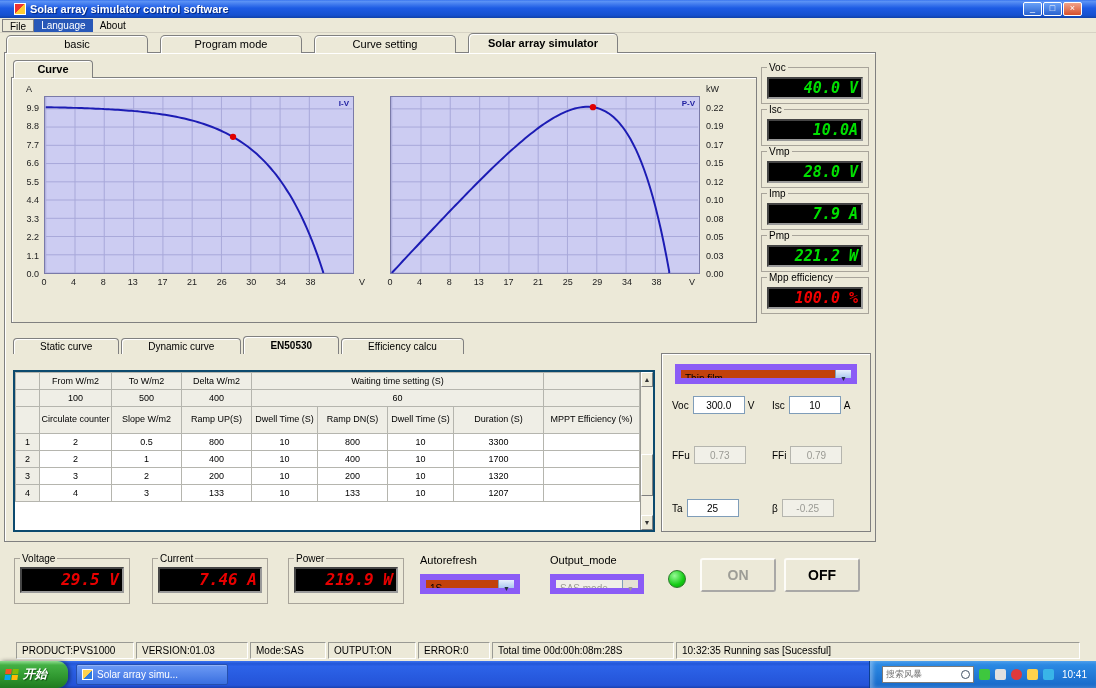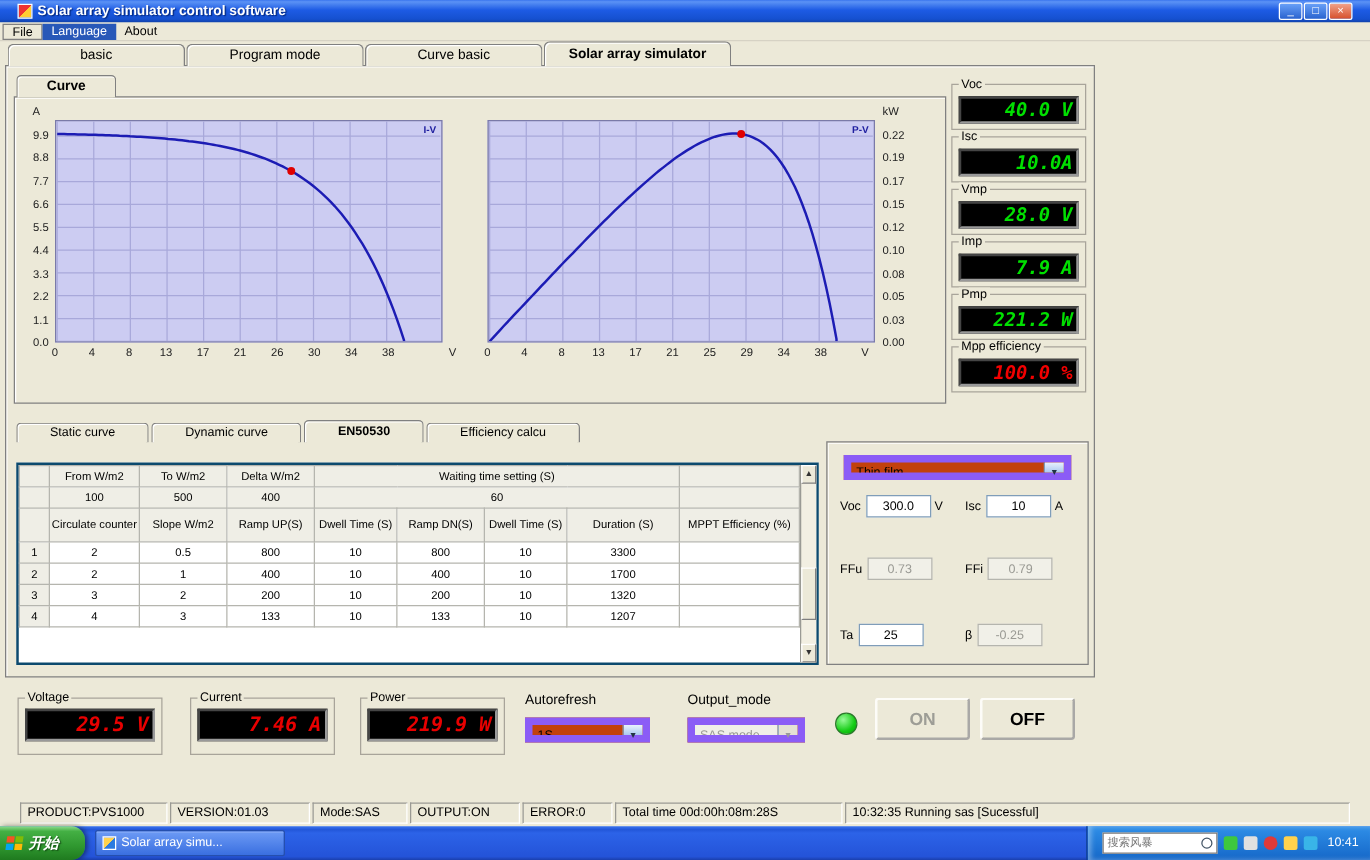--- a/index.html
+++ b/index.html
@@ -19,21 +19,21 @@
   
   #menubar{position:absolute;top:18px;left:0;width:1096px;height:15px;background:#ece9d8;border-bottom:1px solid #d6d2c4;
     display:flex;align-items:center;font-size:10px;padding-left:2px;}
   .menu-item{padding:0 7px;height:13px;line-height:13px;}
   .menu-item.mfile{border:1px solid #808080;}
   .menu-item.mlang{background:#2858b8;color:#fff;}
 
   
   #tabstrip{position:absolute;top:33px;left:6px;height:20px;display:flex;align-items:flex-end;z-index:4;}
   .mtab{width:142px;height:18px;line-height:16px;text-align:center;font-size:11px;background:#ece9d8;
-    border:1px solid #808080;border-bottom:none;border-radius:5px 5px 0 0;margin-right:1px;box-shadow:inset 1px 1px 0 #fff;}
+    border:1px solid #808080;border-bottom:none;border-radius:5px 5px 0 0;margin-right:12px;box-shadow:inset 1px 1px 0 #fff;}
   .mtab.active{height:20px;line-height:19px;font-weight:bold;width:150px;}
 
   
   #mainpanel{position:absolute;left:4px;top:52px;width:872px;height:490px;background:#ece9d8;
     border:1px solid #808080;box-shadow:inset 1px 1px 0 #fff;}
   #curve-tab{position:absolute;left:8px;top:7px;width:80px;height:18px;background:#ece9d8;border:1px solid #808080;
     border-bottom:none;border-radius:4px 4px 0 0;font-weight:bold;font-size:11px;text-align:center;line-height:16px;z-index:3;box-shadow:inset 1px 1px 0 #fff;}
   #curve-panel{position:absolute;left:6px;top:24px;width:746px;height:246px;border:1px solid #808080;
     box-shadow:inset 1px 1px 0 #fff;background:#ece9d8;}
 
@@ -171,21 +171,21 @@
 
   <div id="menubar">
     <div class="menu-item mfile">File</div>
     <div class="menu-item mlang">Language</div>
     <div class="menu-item">About</div>
   </div>
 
   <div id="tabstrip">
     <div class="mtab">basic</div>
     <div class="mtab">Program mode</div>
-    <div class="mtab">Curve basic</div>
+    <div class="mtab">Curve setting</div>
     <div class="mtab active">Solar array simulator</div>
   </div>
 
   <div id="mainpanel">
 
     <div id="curve-tab">Curve</div>
 
     <div id="curve-panel">
 
       <div class="chart" id="chart-iv">

